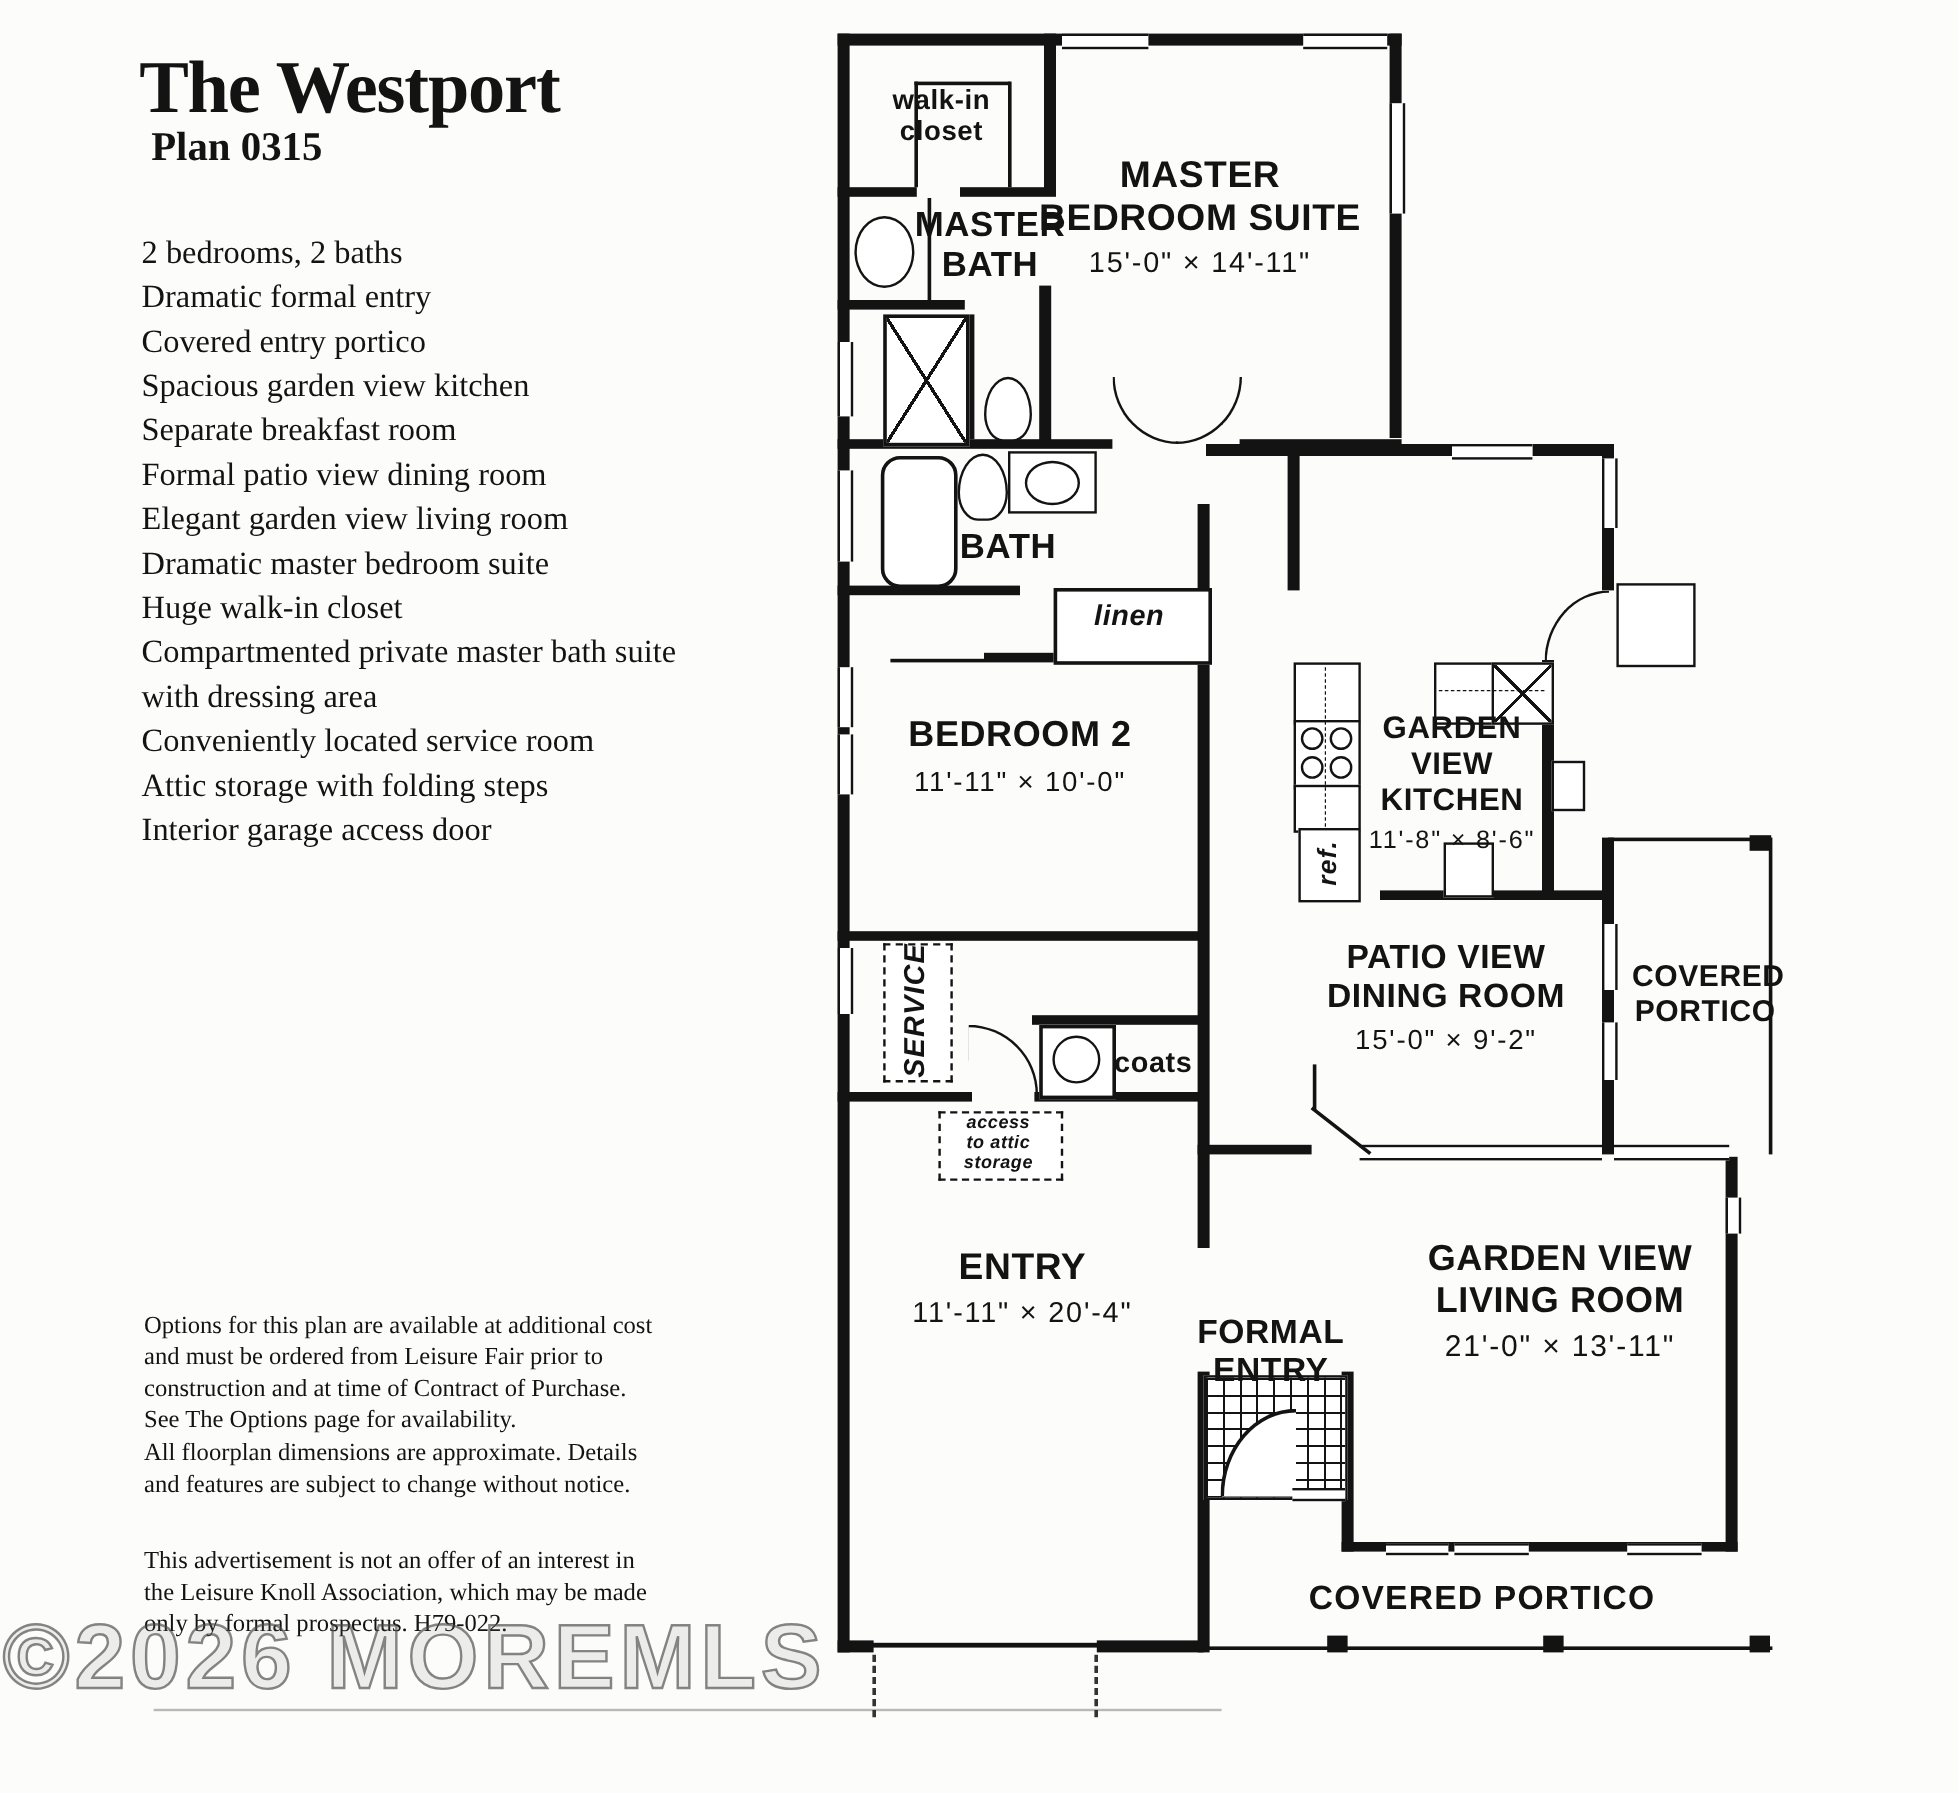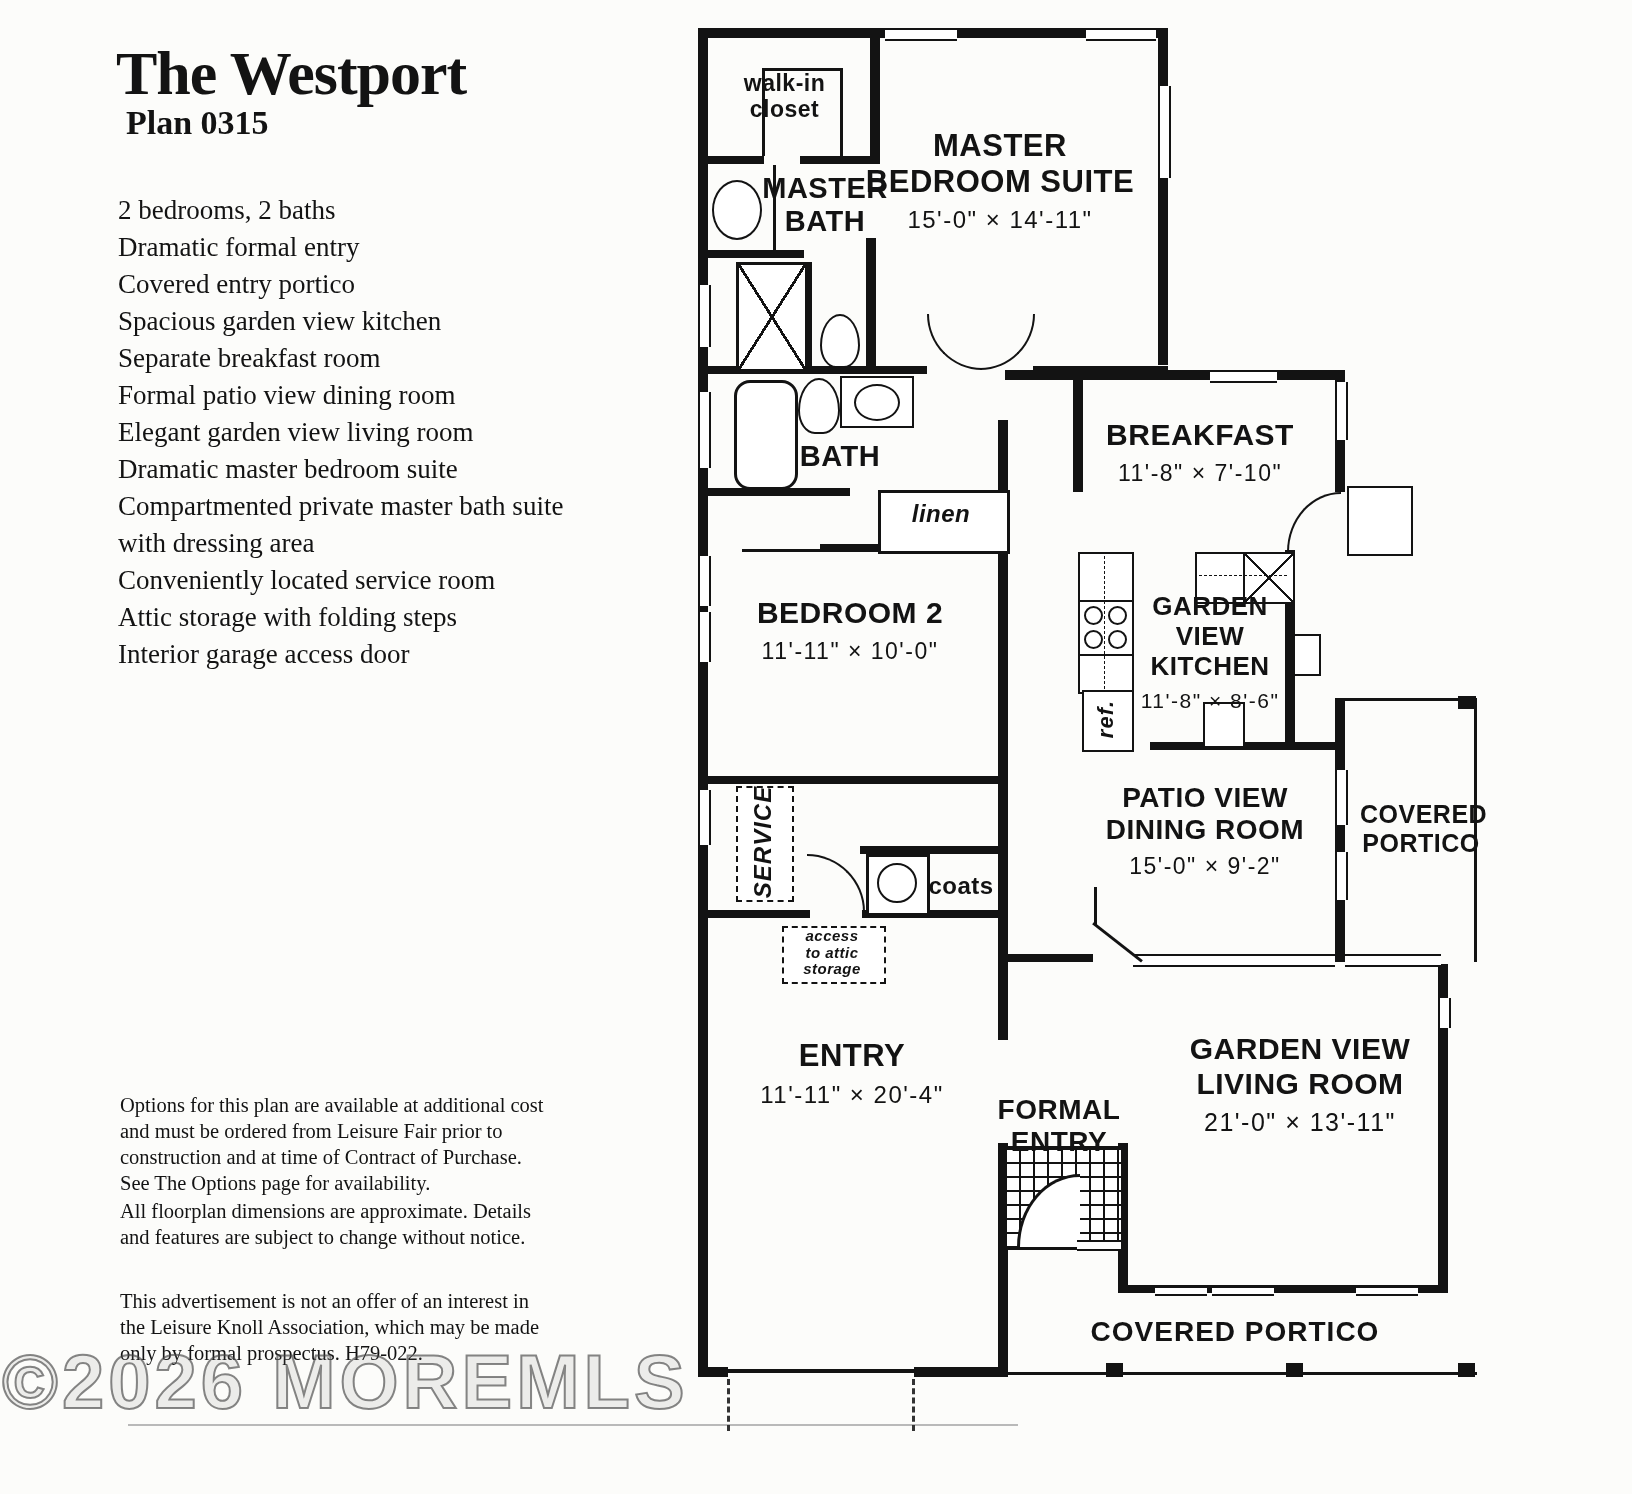--- a/index.html
+++ b/index.html
@@ -60,20 +60,21 @@
 
   <div class="abs" id="features">
     <div>2 bedrooms, 2 baths</div>
     <div>Dramatic formal entry</div>
     <div>Covered entry portico</div>
     <div>Spacious garden view kitchen</div>
     <div>Separate breakfast room</div>
     <div>Formal patio view dining room</div>
     <div>Elegant garden view living room</div>
     <div>Dramatic master bedroom suite</div>
+    <div>Huge walk-in closet</div>
     <div>Compartmented private master bath suite with dressing area</div>
     <div>Conveniently located service room</div>
     <div>Attic storage with folding steps</div>
     <div>Interior garage access door</div>
   </div>
 
   <div class="abs disc" style="left:120px;top:1092px;">Options for this plan are available at additional cost and must be ordered from Leisure Fair prior to construction and at time of Contract of Purchase. See The Options page for availability.</div>
   <div class="abs disc" style="left:120px;top:1198px;">All floorplan dimensions are approximate. Details and features are subject to change without notice.</div>
   <div class="abs disc" style="left:120px;top:1288px;">This advertisement is not an offer of an interest in the Leisure Knoll Association, which may be made only by formal prospectus. H79-022.</div>
 
@@ -208,24 +209,20 @@
       <div class="rlabel" style="font-size:31px;">MASTER
 BEDROOM SUITE</div>
       <div class="rdims" style="font-size:24px;">15'-0" × 14'-11"</div>
     </div>
     <div class="abs rlabel" style="left:795px;top:440px;width:90px;font-size:29px;">BATH</div>
     <div class="abs rlabel vwrap" style="left:882px;top:500px;width:118px;font-size:24px;">linen</div>
     <div class="abs" style="left:735px;top:596px;width:230px;">
       <div class="rlabel" style="font-size:30px;">BEDROOM 2</div>
       <div class="rdims" style="font-size:23px;">11'-11" × 10'-0"</div>
     </div>
-    <div class="abs" style="left:1085px;top:418px;width:230px;">
-      <div class="rlabel" style="font-size:30px;">BREAKFAST</div>
-      <div class="rdims" style="font-size:23px;">11'-8" × 7'-10"</div>
-    </div>
     <div class="abs" style="left:1120px;top:592px;width:180px;">
       <div class="rlabel" style="font-size:26px;">GARDEN VIEW
 KITCHEN</div>
       <div class="rdims" style="font-size:21px;">11'-8" × 8'-6"</div>
     </div>
     <div class="abs vwrap" style="left:1082px;top:690px;width:48px;height:58px;">
       <span class="vtext" style="font-size:22px;">ref.</span>
     </div>
     <div class="abs vwrap" style="left:736px;top:786px;width:54px;height:112px;">
       <span class="vtext" style="font-size:24px;">SERVICE</span>

